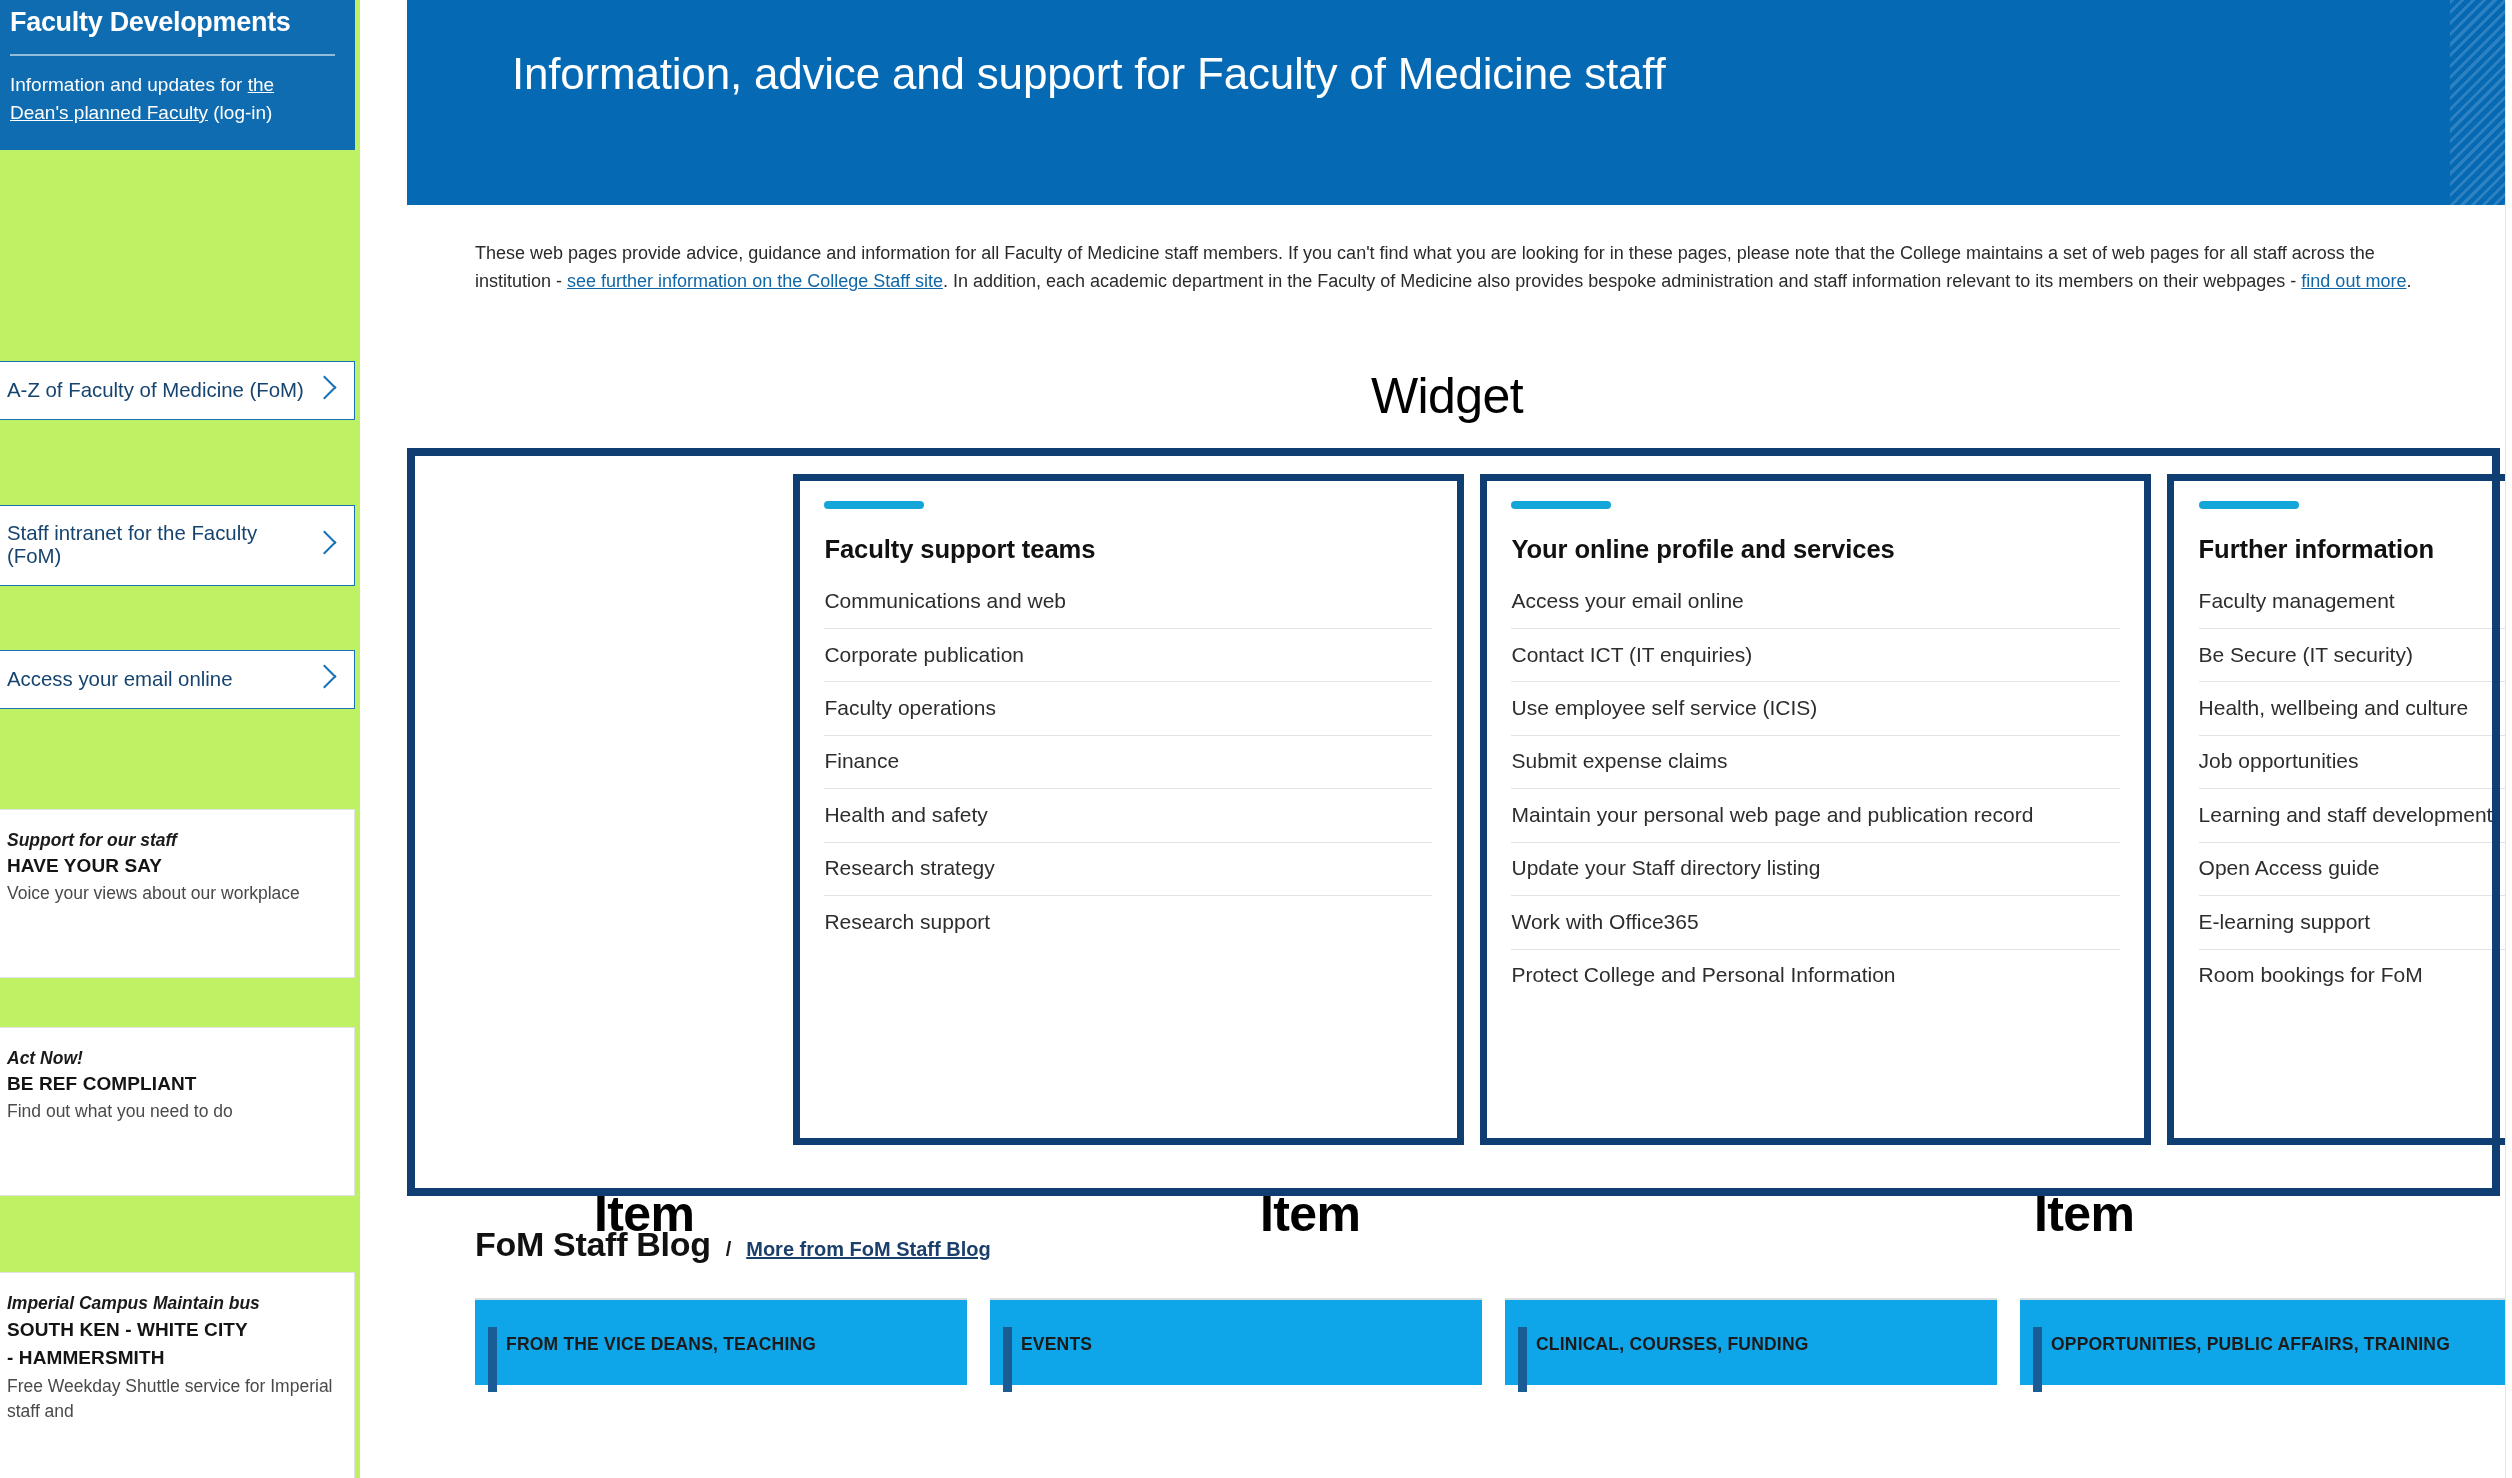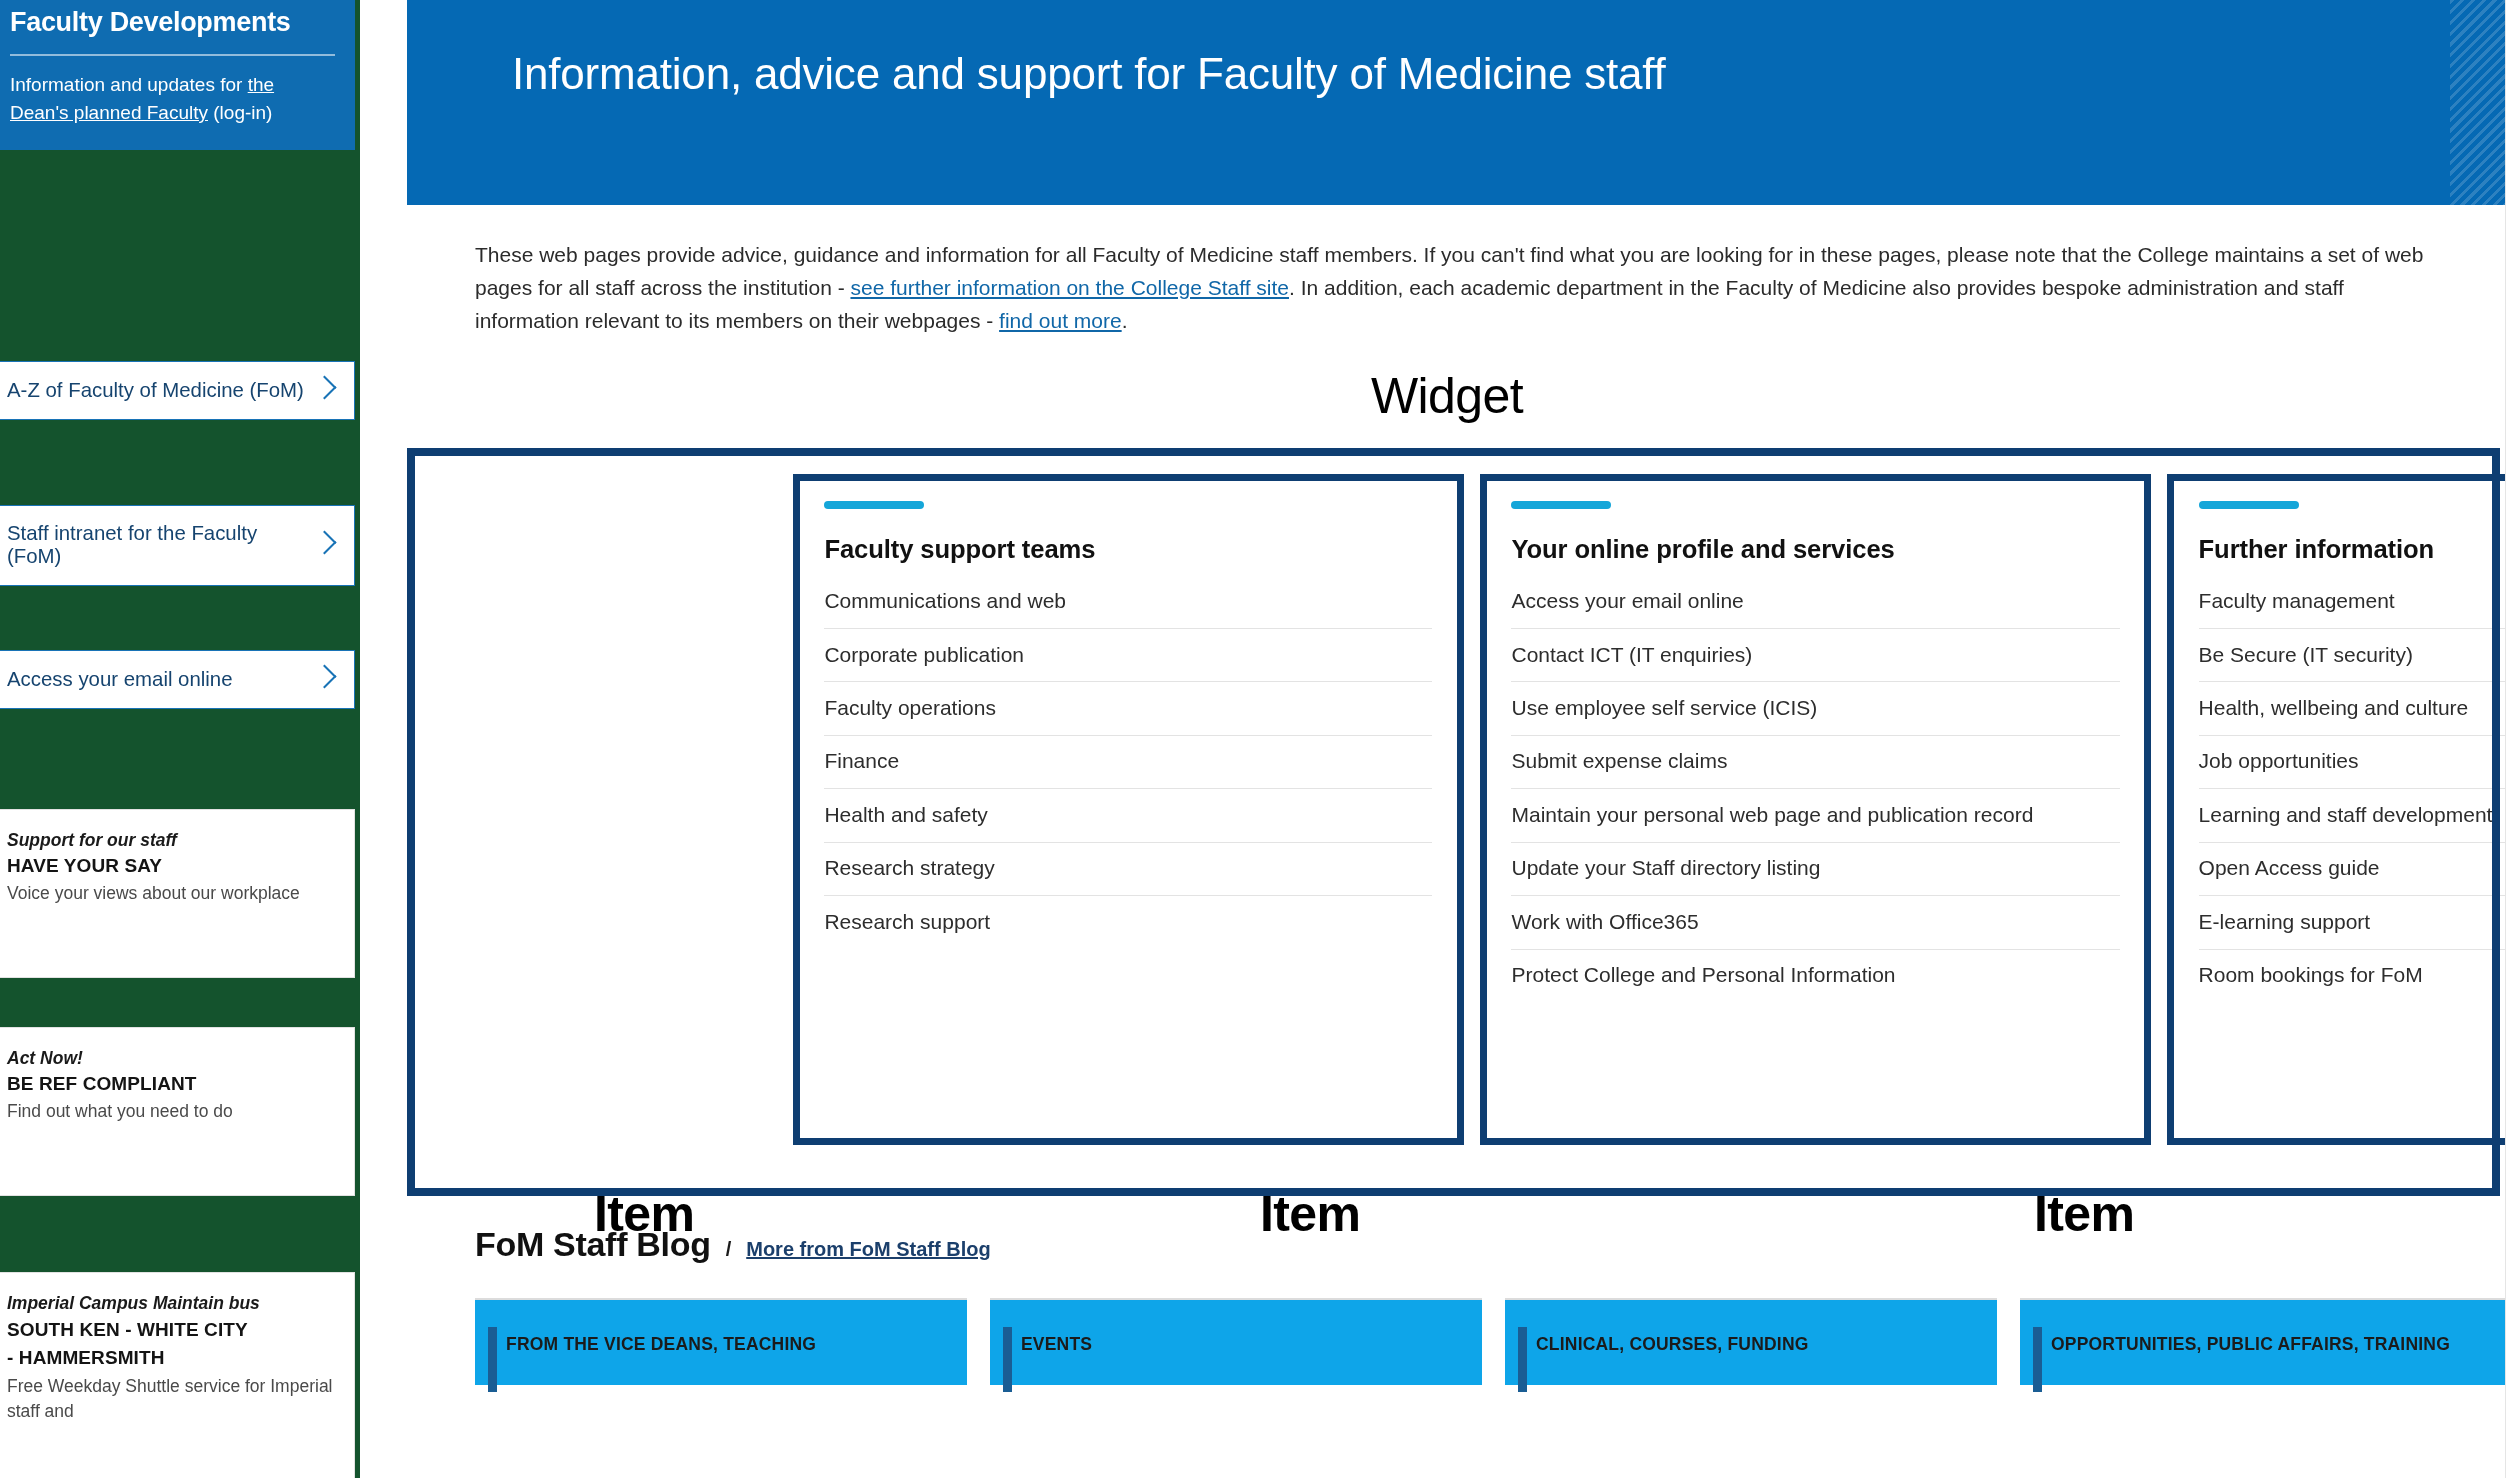--- a/index.html
+++ b/index.html
@@ -9,21 +9,21 @@
     background: #ffffff;
     position: relative;
   }
 
   
   #page { position: absolute; inset: 0; background:#fff; }
 
   
   .sidebar {
     position: absolute; left: 0; top: 0; width: 360px; height: 1478px;
-    background: #14532d;
+    background: #bef264;
   }
   .sb-promo-blue {
     position: absolute; left: -186px; top: -3.5px; width: 541px;
     background: #0f6cb1; color: #fff;
     padding: 10.5px 20px 23px 20px;
   }
   .sb-promo-blue h3 {
     font-size: 27px; font-weight: 700; letter-spacing: -0.3px; line-height: 1.15;
     padding-left: 176px;
   }
@@ -70,21 +70,21 @@
     background-image: repeating-linear-gradient(135deg,
         rgba(255,255,255,.16) 0 2.9px, rgba(255,255,255,0) 2.9px 7.6px);
   }
   .hero h1 {
     position: absolute; left: 105px; top: 49px;
     color:#fff; font-size: 44px; font-weight: 400; letter-spacing: -0.2px;
   }
 
   .intro {
     position:absolute; left: 115px; top: 239px; width: 1956px;
-    font-size: 21px; line-height: 1.57; color:#2b2b2b;
+    font-size: 18px; line-height: 1.57; color:#2b2b2b;
   }
   .intro a { color:#1067a8; text-decoration: underline; }
 
   
   .widget-frame {
     position:absolute; left: 407px; top: 448px; width: 2093px; height: 748px;
     border: 8.1px solid #0e3e72;
   }
   .ann-widget {
     position:absolute; left: 1371px; top: 367px;

